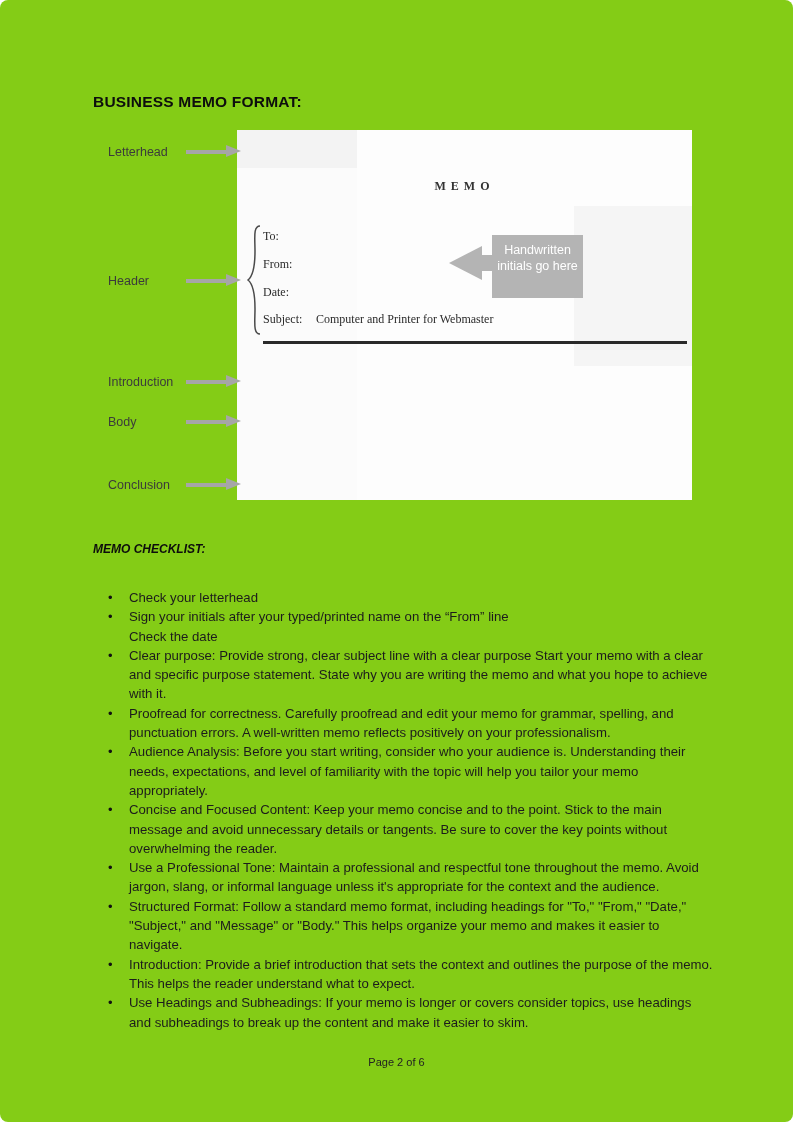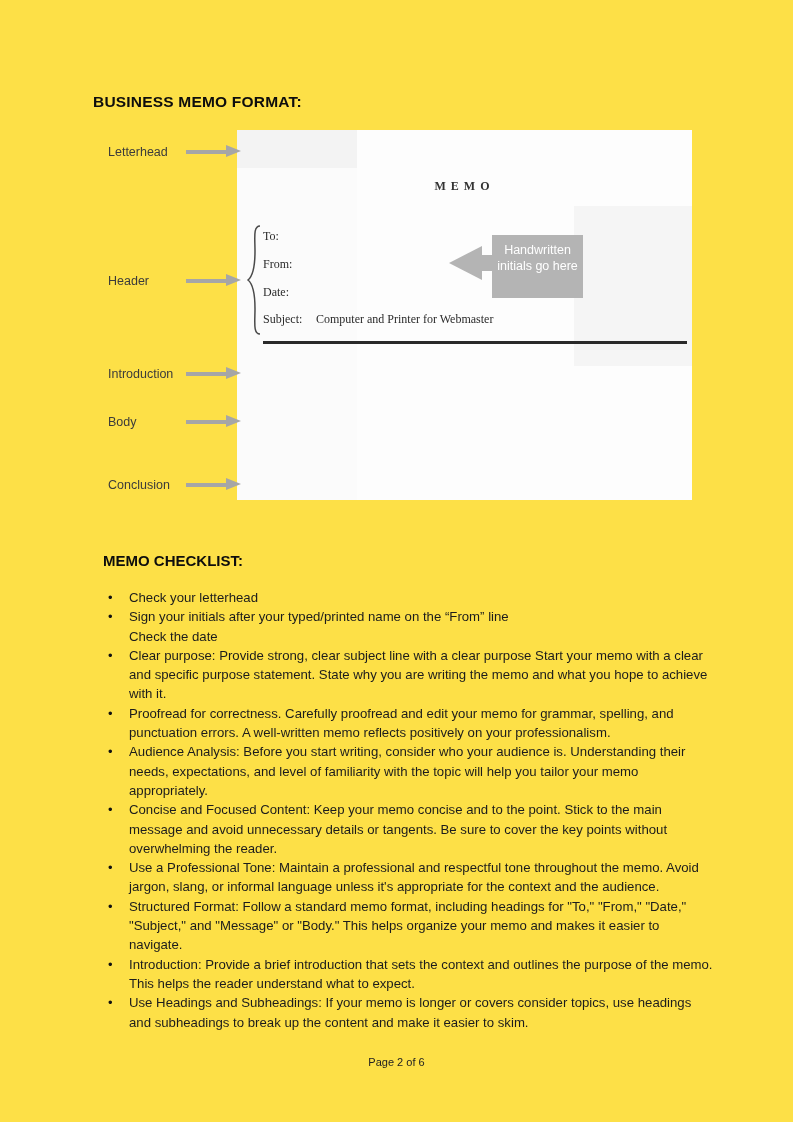--- a/index.html
+++ b/index.html
@@ -1,21 +1,21 @@
 <!DOCTYPE html>
 <html style="--arrow: #a6a6a6; --callout-bg: #b4b4b4; --callout-text: #ffffff; --text: #1c1c1c; --label: #3b3b3b; --rule: #2a2a2a;"><head>
 <meta charset="utf-8">
 <style>
   html,body{margin:0;padding:0;}
   body{
     width:793px;height:1122px;background:#ffffff;
     font-family:"Liberation Sans",sans-serif;color:var(--text,#1c1c1c);
     position:relative;overflow:hidden;
   }
-  .page{position:absolute;inset:0;background:#fde047;}
+  .page{position:absolute;inset:0;background:#84cc16;border-radius:8px;}
 
   .doc-title{
     position:absolute;left:93px;top:93px;margin:0;
     font-size:15.5px;font-weight:bold;color:#0d0d0d;letter-spacing:.2px;
   }
 
   
   .diagram{position:absolute;left:0;top:130px;width:793px;height:372px;}
 
   .scan{position:absolute;left:237px;top:0;width:455px;height:370px;background:#fdfdfd;}
@@ -56,22 +56,22 @@
   .side-row{position:absolute;left:108px;display:flex;align-items:center;height:15px;} 
   .side-label{width:78px;font-size:12.5px;color:var(--label,#3b3b3b);}
   .arrow{position:relative;width:56px;height:13px;display:inline-block;}
   .arrow .shaft{position:absolute;left:0;top:5px;width:40px;height:3.5px;background:var(--arrow,#a6a6a6);display:block;}
   .arrow .head{position:absolute;left:40px;top:0;width:0;height:0;display:block;
     border-left:15px solid var(--arrow,#a6a6a6);
     border-top:6.5px solid transparent;border-bottom:6.5px solid transparent;}
 
   
   .checklist-title{
-    position:absolute;left:93px;top:542px;margin:10px;
-    font-size:15px;font-weight:bold;color:#0d0d0d;
+    position:absolute;left:93px;top:542px;margin:0;
+    font-size:12px;font-weight:bold;color:#0d0d0d;font-style:italic;
   }
   ul.checklist{
     position:absolute;left:93px;top:576px;width:608px;margin:12px;padding:0;list-style:none;
   }
   ul.checklist li{
     position:relative;padding-left:24px;
     font-size:13.2px;line-height:19.3px;color:var(--text,#1c1c1c);
   }
   ul.checklist li::before{
     content:"\2022";position:absolute;left:3px;top:0;font-size:13px;color:#111;
@@ -131,21 +131,21 @@
           <i class="head"></i>
         </span>
     </div>
     <div class="side-row" style="top:143px">
       <span class="side-label">Header</span>
       <span class="arrow">
           <i class="shaft"></i>
           <i class="head"></i>
         </span>
     </div>
-    <div class="side-row" style="top:236px">
+    <div class="side-row" style="top:244px">
       <span class="side-label">Introduction</span>
       <span class="arrow">
           <i class="shaft"></i>
           <i class="head"></i>
         </span>
     </div>
     <div class="side-row" style="top:284px">
       <span class="side-label">Body</span>
       <span class="arrow">
           <i class="shaft"></i>

